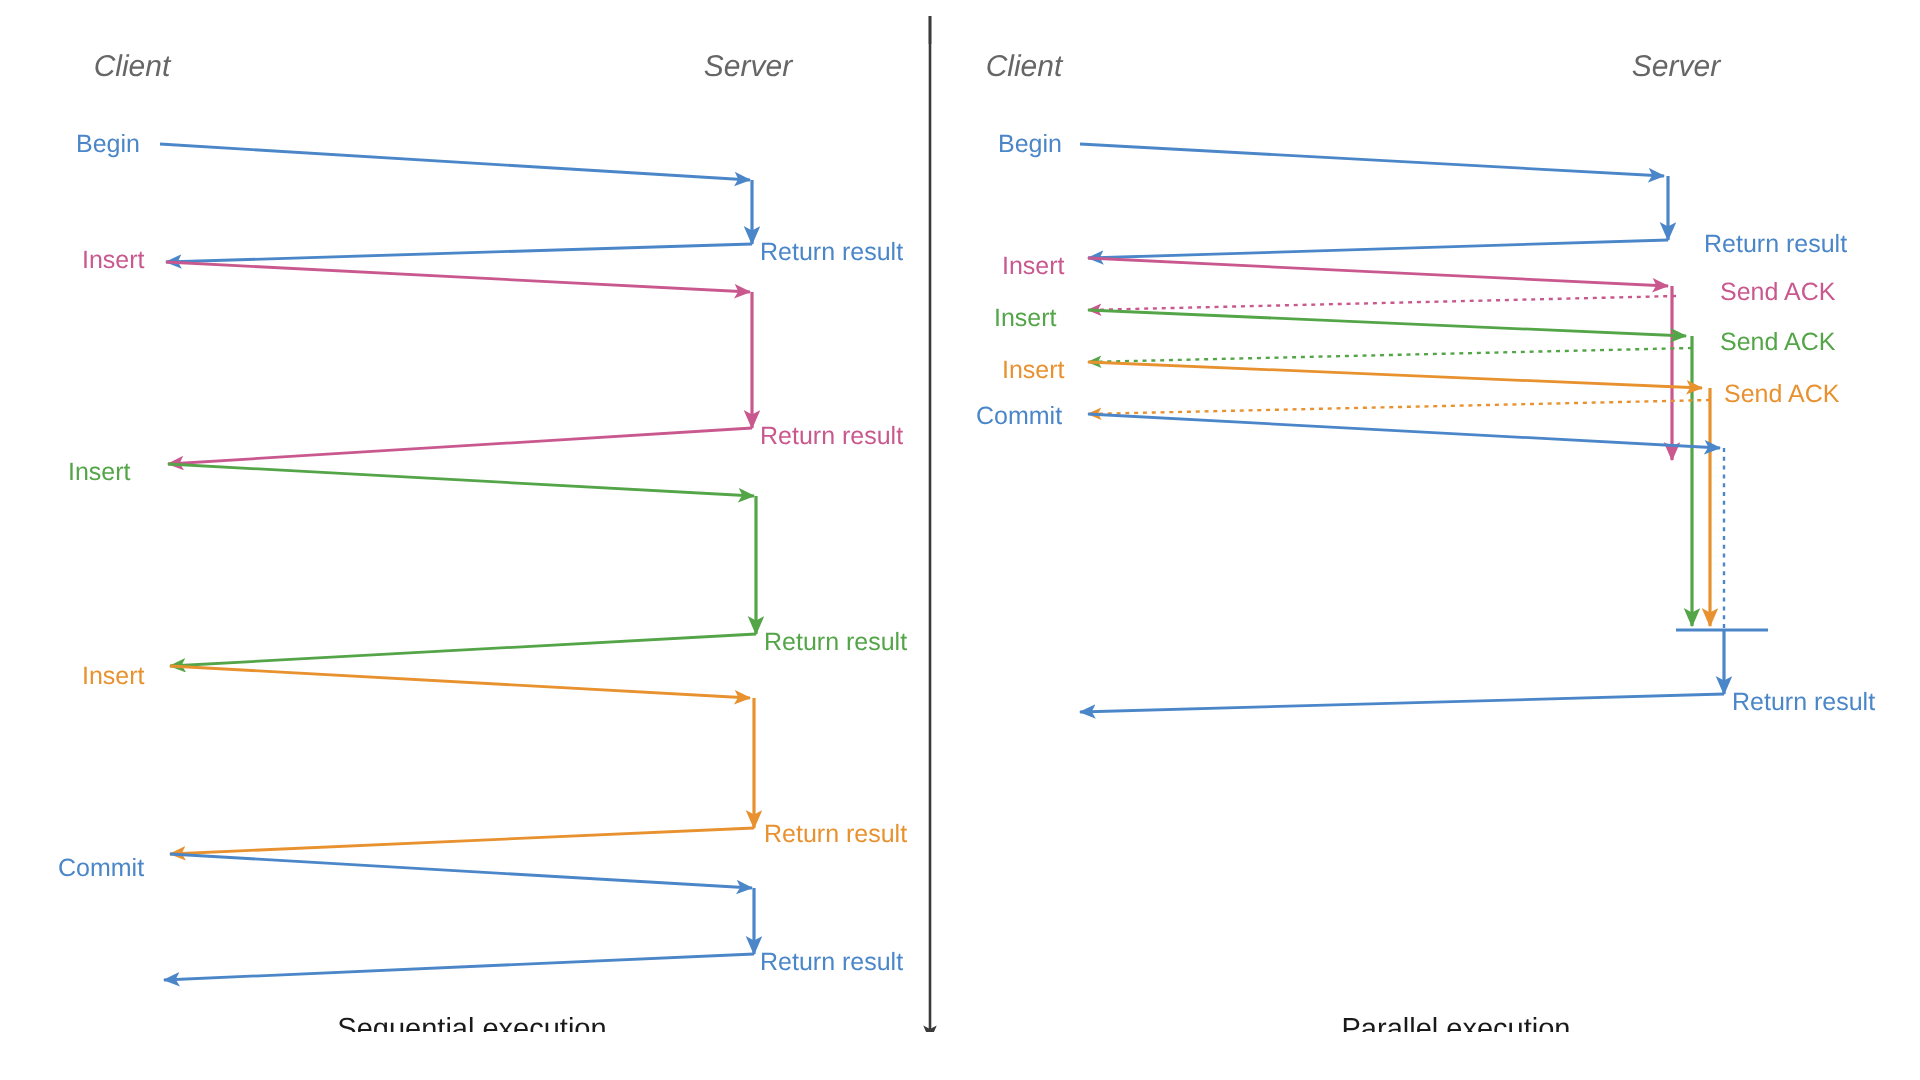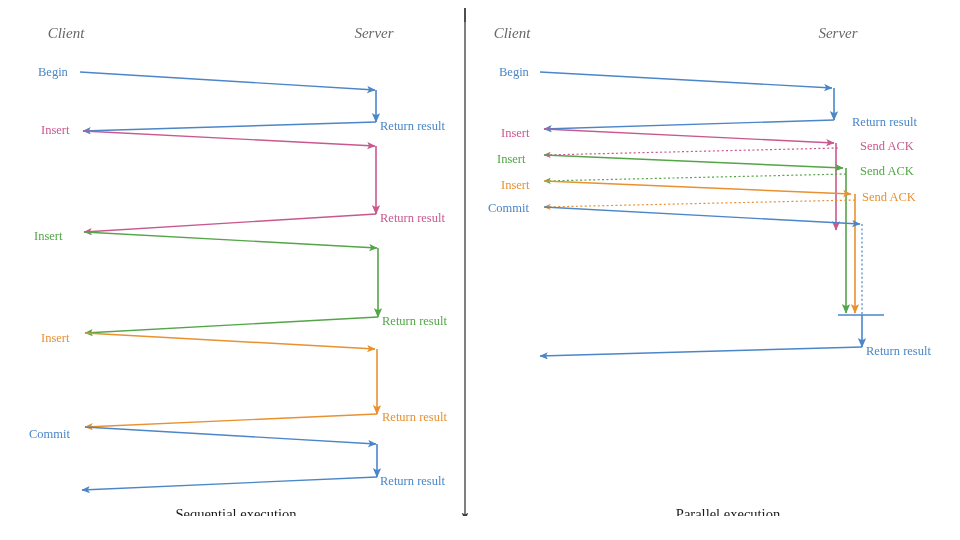--- a/index.html
+++ b/index.html
@@ -7,21 +7,21 @@
     margin: 0;
     padding: 0;
     background: #ffffff;
   }
   #page {
     position: relative;
     width: 960px;
     height: 516px;
     background: #ffffff;
     overflow: hidden;
-    font-family: Liberation Serif, serif;
+    font-family: Liberation Sans, sans-serif;
   }
   svg#diagram {
     position: absolute;
     left: 0;
     top: 0;
     width: 960px;
     height: 540px;
     display: block;
   }
   .lane-header {

